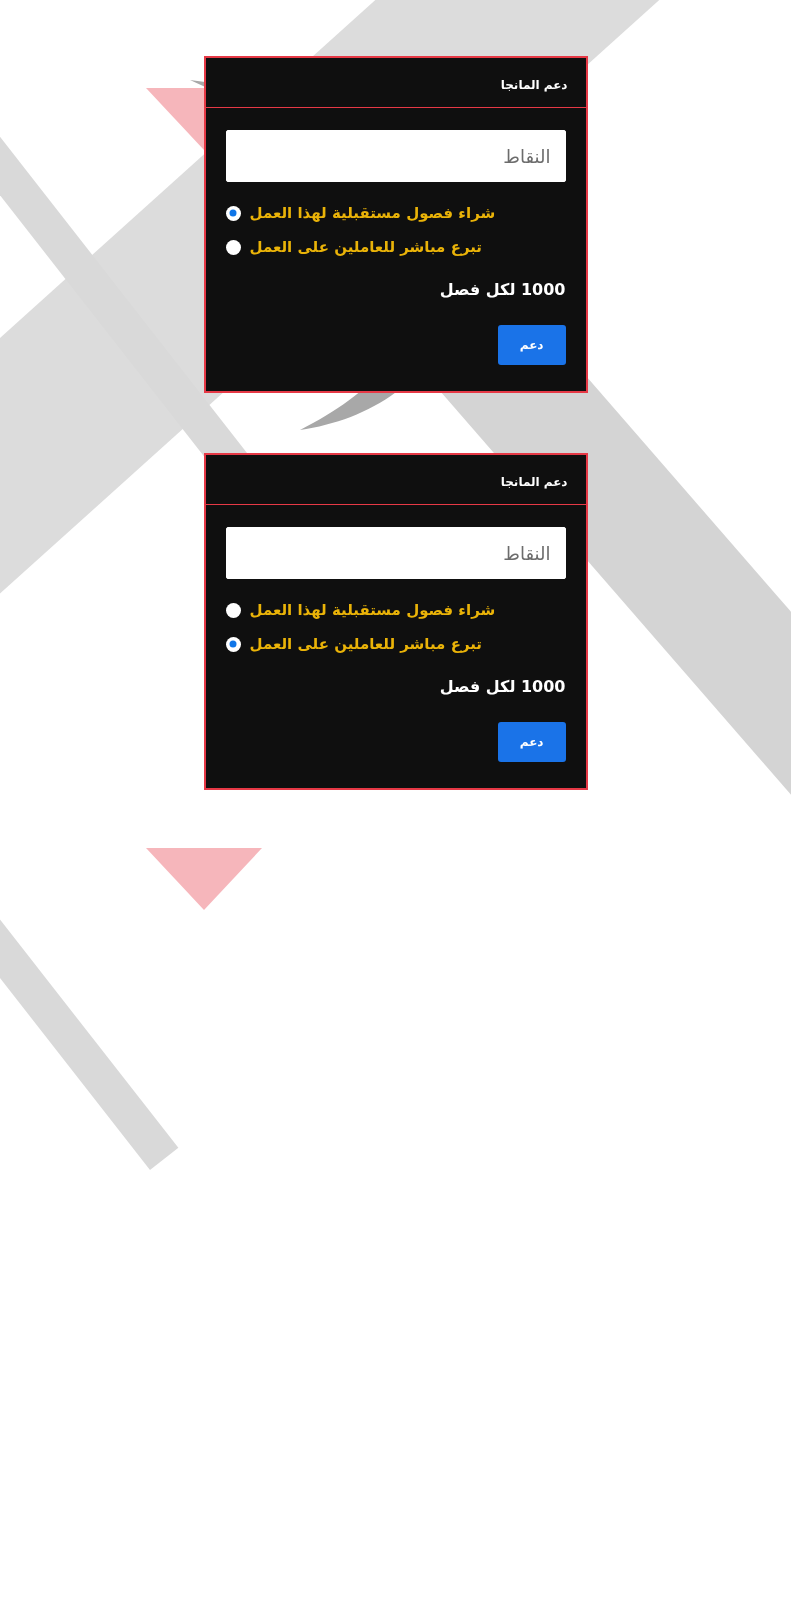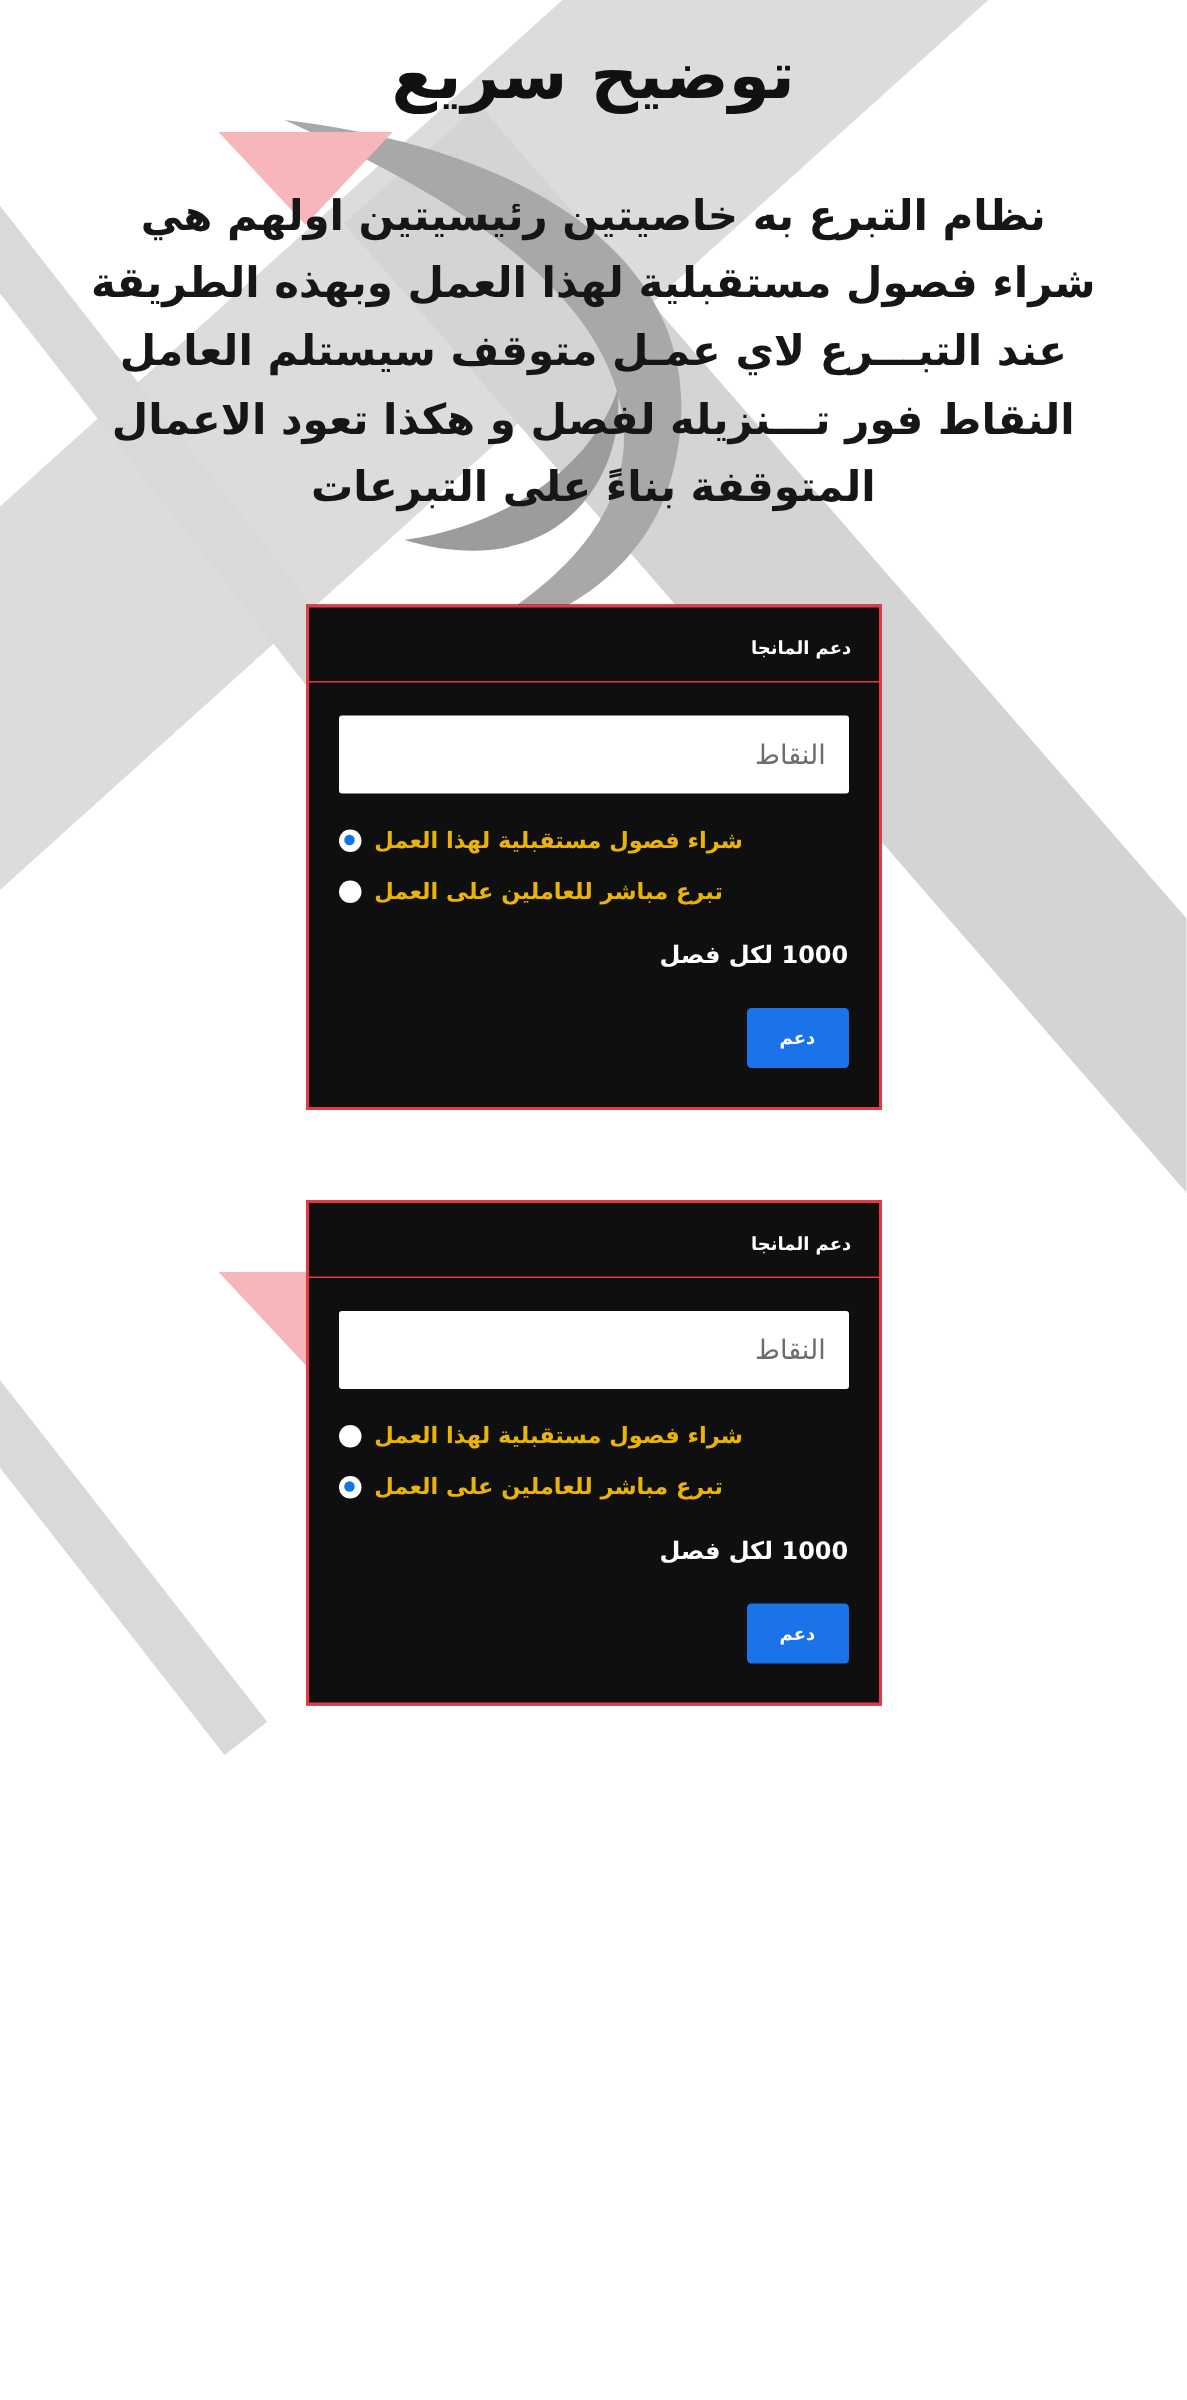--- a/index.html
+++ b/index.html
@@ -229,23 +229,21 @@
       <path d="M40 20 C 210 40, 330 120, 300 250 C 285 320, 220 360, 150 370 C 230 330, 275 275, 265 215 C 250 130, 150 70, 40 20 Z" fill="#a8a8a8"></path>
       <path d="M120 300 C 190 290, 245 250, 262 200 C 268 260, 220 330, 120 300 Z" fill="#9c9c9c"></path>
     </svg>
   </div>
   <div class="bg-tri t1"></div>
   <div class="bg-tri t2"></div>
 </div>
 
 <div class="page">
 
-  <div class="headline">توضيح سريع</div>
-
-  <div class="paragraph para-top">نظام التبرع به خاصيتين رئيسيتين اولهم هي شراء فصول مستقبلية لهذا العمل وبهذه الطريقة عند التبـــرع لاي عمـل متوقف سيستلم العامل النقاط فور تـــنزيله لفصل و هكذا تعود الاعمال المتوقفة بناءً على التبرعات</div>
+
 
   <div class="widget widget-1">
     <div class="widget-header">
       <span class="widget-title">دعم المانجا</span>
     </div>
     <div class="widget-body">
       <input class="points-input" type="text" placeholder="النقاط" style="">
       <div class="option-row first">
         <span class="radio checked"></span>
         <span class="option-label">شراء فصول مستقبلية لهذا العمل</span>

